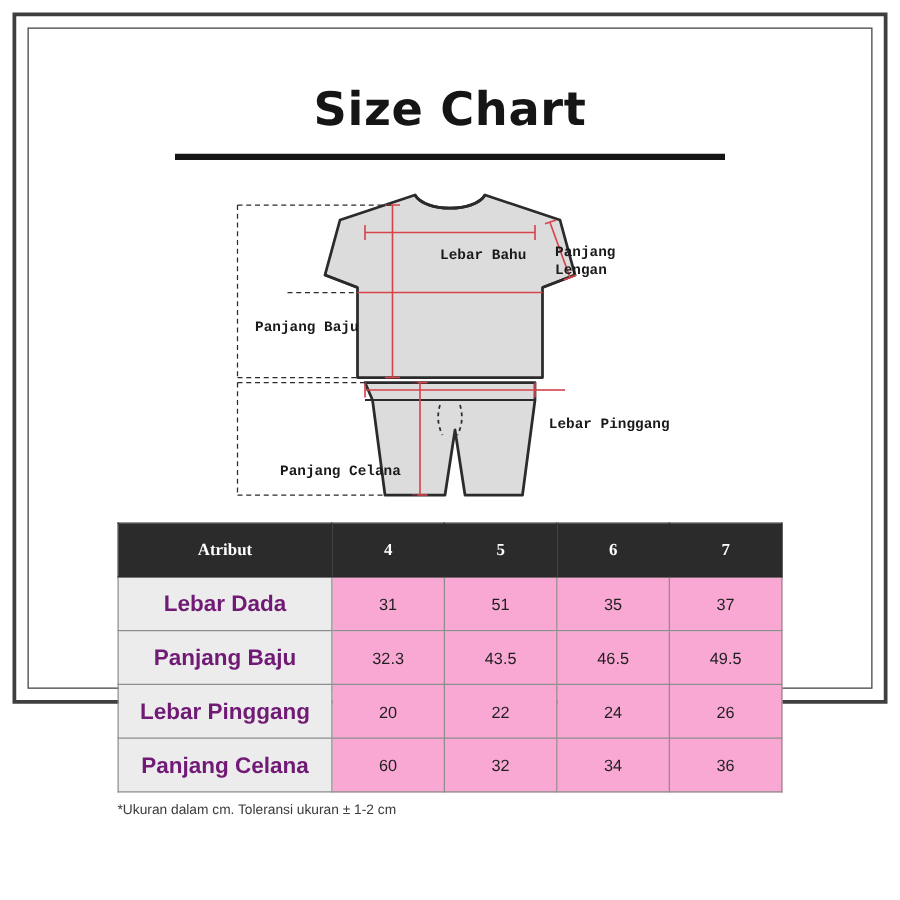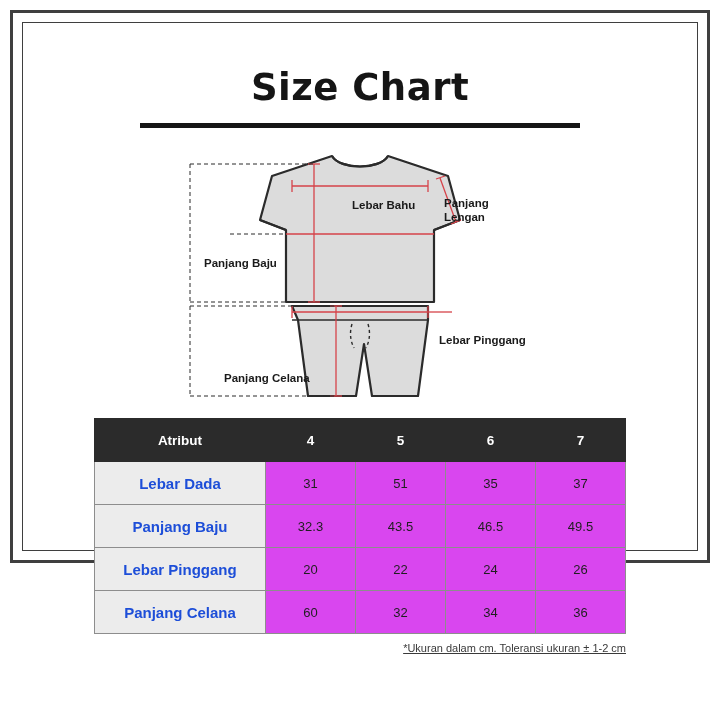--- a/index.html
+++ b/index.html
@@ -70,21 +70,21 @@
   }
   .diagram svg {
     display: block;
   }
   .lbl {
     position: absolute;
     font-size: 11.5px;
     font-weight: bold;
     color: #1a1a1a;
     line-height: 1.25;
-    font-family: Liberation Sans, sans-serif;
+    font-family: Liberation Mono, monospace;
     padding-left: 44px;
   }
   .lbl-panjang-baju   { left: 120px; top: 122px; }
   .lbl-lebar-bahu     { left: 268px; top: 64px; }
   .lbl-panjang-lengan { left: 360px; top: 62px; text-align: left; }
   .lbl-lebar-pinggang { left: 355px; top: 199px; }
   .lbl-panjang-celana { left: 140px; top: 237px; }
 
   table.size-table {
     border-collapse: collapse;
@@ -99,42 +99,42 @@
     text-align: center;
     vertical-align: middle;
     padding: 0;
   }
   table.size-table thead th {
     background: #2b2b2b;
     color: #ffffff;
     font-weight: bold;
     border: 1px solid #2b2b2b;
     font-size: 13.5px;
+    font-family: Liberation Serif, serif;
   }
   table.size-table thead th.attr-head {
     width: 170px;
   }
   table.size-table tbody td.attr-cell {
     background: #ececec;
     font-weight: bold;
-    font-size: 15px;
-    color: #1d4ed8;
+    font-size: 18px;
+    color: #701a75;
   }
   table.size-table tbody td.val-cell {
-    background: #d946ef;
+    background: #f9a8d4;
     color: #1f1f1f;
     font-size: 13px;
   }
   .note {
     width: 532px;
     margin: 8px auto 0 auto;
     font-size: 11px;
     color: #3a3a3a;
-    text-align: right;
-    text-decoration: underline;
+    text-align: left;
   }
 </style>
 </head>
 <body>
 
 <div class="page">
   <div class="frame-outer"></div>
   <div class="frame-inner"></div>
 
   <div class="content">

